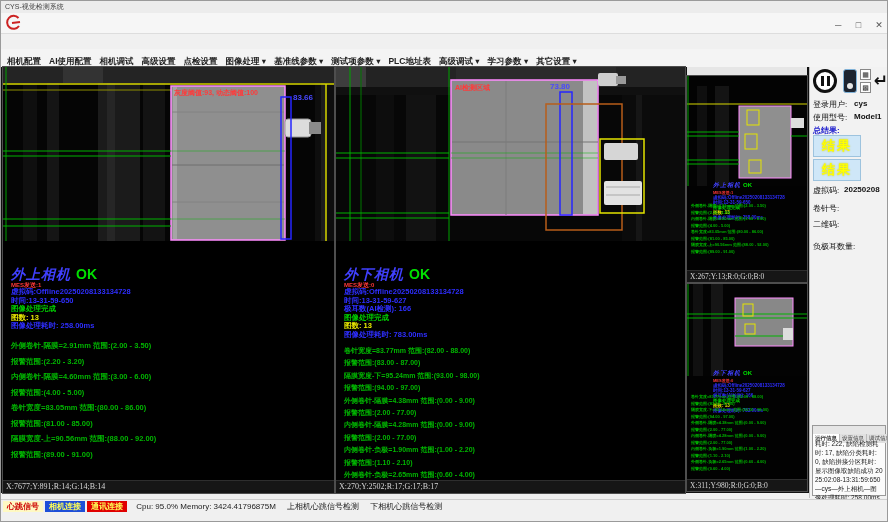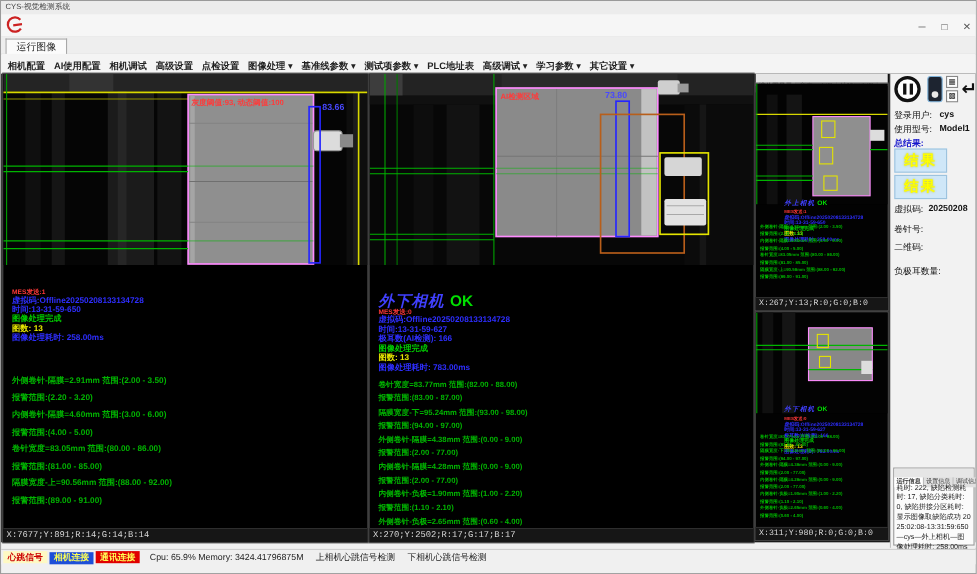--- a/index.html
+++ b/index.html
@@ -21,21 +21,21 @@
   .toolbar .menu-item{font-size:8.5px;margin-right:8px;}
   
   .main-bg{position:absolute;left:0;top:66px;width:888px;height:426px;background:#101010;}
   .panel{position:absolute;background:#000;outline:1px solid #4e4e4e;}
   #panel-left{left:2px;top:66px;width:331px;height:426px;}
   #panel-mid{left:335px;top:66px;width:349px;height:426px;}
   #preview-col{position:absolute;left:686px;top:66px;width:120px;height:426px;}
   .scene{position:absolute;left:0;top:0;}
   .coord-bar{position:absolute;left:0;right:0;bottom:0;height:12px;background:#161616;color:#d8d8d8;
              font-size:8px;line-height:12px;padding-left:3px;border-top:1px solid #2e2e2e;
-             font-family:Liberation Mono, monospace;white-space:nowrap;}
+             font-family:Liberation Serif, serif;white-space:nowrap;}
   
   .cam-overlay{position:absolute;left:8px;white-space:nowrap;}
   .cam-title .cam-name{color:#4040ff;font-size:14px;font-weight:bold;font-style:italic;letter-spacing:1px;}
   .cam-title .cam-ok{color:#00e000;font-size:14px;font-weight:bold;margin-left:5px;}
   .ov-line{font-size:7.5px;font-weight:bold;line-height:8.5px;}
   .ov-line.sm{font-size:6px;line-height:6px;margin-top:-2px;}
   .c-red{color:#ff3838}.c-blue{color:#2e2eff}.c-green{color:#00cc00}.c-yellow{color:#e8e800}
   .meas{position:absolute;left:8px;right:2px;}
   .meas-row{display:flex;color:#00b400;font-weight:bold;white-space:nowrap;flex-direction:column;}
   .meas-left .meas-row{font-size:7.5px;line-height:15.5px;}
@@ -101,23 +101,20 @@
     <svg class="logo" viewBox="0 0 18 17">
       <path d="M14.5 4 A6.5 6.5 0 1 0 15 12 M8 9 L16 8" fill="none" stroke="#cc2222" stroke-width="2"></path>
     </svg>
     <span class="win-controls">
       <span class="win-btn">─</span>
       <span class="win-btn">□</span>
       <span class="win-btn">✕</span>
     </span>
   </div>
 
-  <div class="tabrow">
-    <span class="run-tab">运行图像</span>
-  </div>
 
   <div class="toolbar">
     <span class="menu-items" id="toolbar-items" style="left:6px"><span class="menu-item">相机配置</span><span class="menu-item">AI使用配置</span><span class="menu-item">相机调试</span><span class="menu-item">高级设置</span><span class="menu-item">点检设置</span><span class="menu-item">图像处理 ▾</span><span class="menu-item">基准线参数 ▾</span><span class="menu-item">测试项参数 ▾</span><span class="menu-item">PLC地址表</span><span class="menu-item">高级调试 ▾</span><span class="menu-item">学习参数 ▾</span><span class="menu-item">其它设置 ▾</span></span>
   </div>
 
   <div class="main-bg"></div>
 
   <div class="panel" id="panel-left">
     <svg class="scene" width="331" height="174" viewBox="0 0 331 174">
       <rect width="331" height="174" fill="#050505"></rect>
@@ -145,20 +142,21 @@
       <line x1="0" y1="159" x2="168" y2="159" stroke="#00b400"></line>
       <line x1="168" y1="152" x2="282" y2="152" stroke="#00b400" opacity="0.45"></line>
       <rect x="282" y="52" width="26" height="18" rx="3" fill="#dcdcdc" stroke="#9a9a9a"></rect>
       <rect x="306" y="55" width="12" height="12" fill="#8a8a8a"></rect>
       <rect x="278" y="30" width="10" height="142" fill="none" stroke="#2626ff" stroke-width="1.5"></rect>
       <text x="290" y="33" class="t-blue">83.66</text>
       <text x="171" y="28" class="t-red">灰度阈值:93, 动态阈值:100</text>
       <line x1="323" y1="17" x2="323" y2="174" stroke="#d8d800" stroke-width="1.5"></line>
     </svg>
     <div class="cam-overlay" id="left-overlay" style="top:198px">
+        <div class="cam-title"><span class="cam-name">外上相机</span><span class="cam-ok">OK</span></div>
         <div class="ov-line c-red sm">MES发送:1</div>
         <div class="ov-line c-blue">虚拟码:Offline20250208133134728</div>
         <div class="ov-line c-blue">时间:13-31-59-650</div>
         <div class="ov-line c-green">图像处理完成</div>
         <div class="ov-line c-yellow">图数: 13</div>
         <div class="ov-line c-blue">图像处理耗时: 258.00ms</div>
       </div>
     <div class="meas meas-left" id="left-meas" style="top:271px">
         <div class="meas-row">
           <span class="m-text">外侧卷针-隔膜=2.91mm 范围:(2.00 - 3.50)</span>
@@ -383,18 +381,18 @@
       </div>
 
     <div class="info-box">
       <div class="info-tabs" id="info-tabs"><span class="itab sel">运行信息</span><span class="itab">设置信息</span><span class="itab">调试信息</span></div>
       <div class="info-text">耗时: 222, 缺陷检测耗时: 17, 缺陷分类耗时: 0, 缺陷拼接分区耗时: 显示图像取缺陷成功 2025:02:08-13:31:59:650—cys—外上相机—图像处理耗时: 258.00ms</div>
     </div>
   </div>
 
   <div class="statusbar">
     <span id="status-badges"><span class="badge" style="background: #fef9c3; color: rgb(204, 0, 0);">心跳信号</span><span class="badge" style="background: #1d4ed8; color: rgb(255, 255, 85); font-family: Liberation Mono, monospace;">相机连接</span><span class="badge" style="background: rgb(224, 0, 0); color: rgb(255, 255, 85);">通讯连接</span></span>
-    <span class="sb-cpu">Cpu: 65.9% Memory: 3424.41796875M</span>
+    <span class="sb-cpu">Cpu: 95.0% Memory: 3424.41796875M</span>
     <span class="sb-link">上相机心跳信号检测</span>
     <span class="sb-link">下相机心跳信号检测</span>
   </div>
 
 </div>
 
 </body></html>

